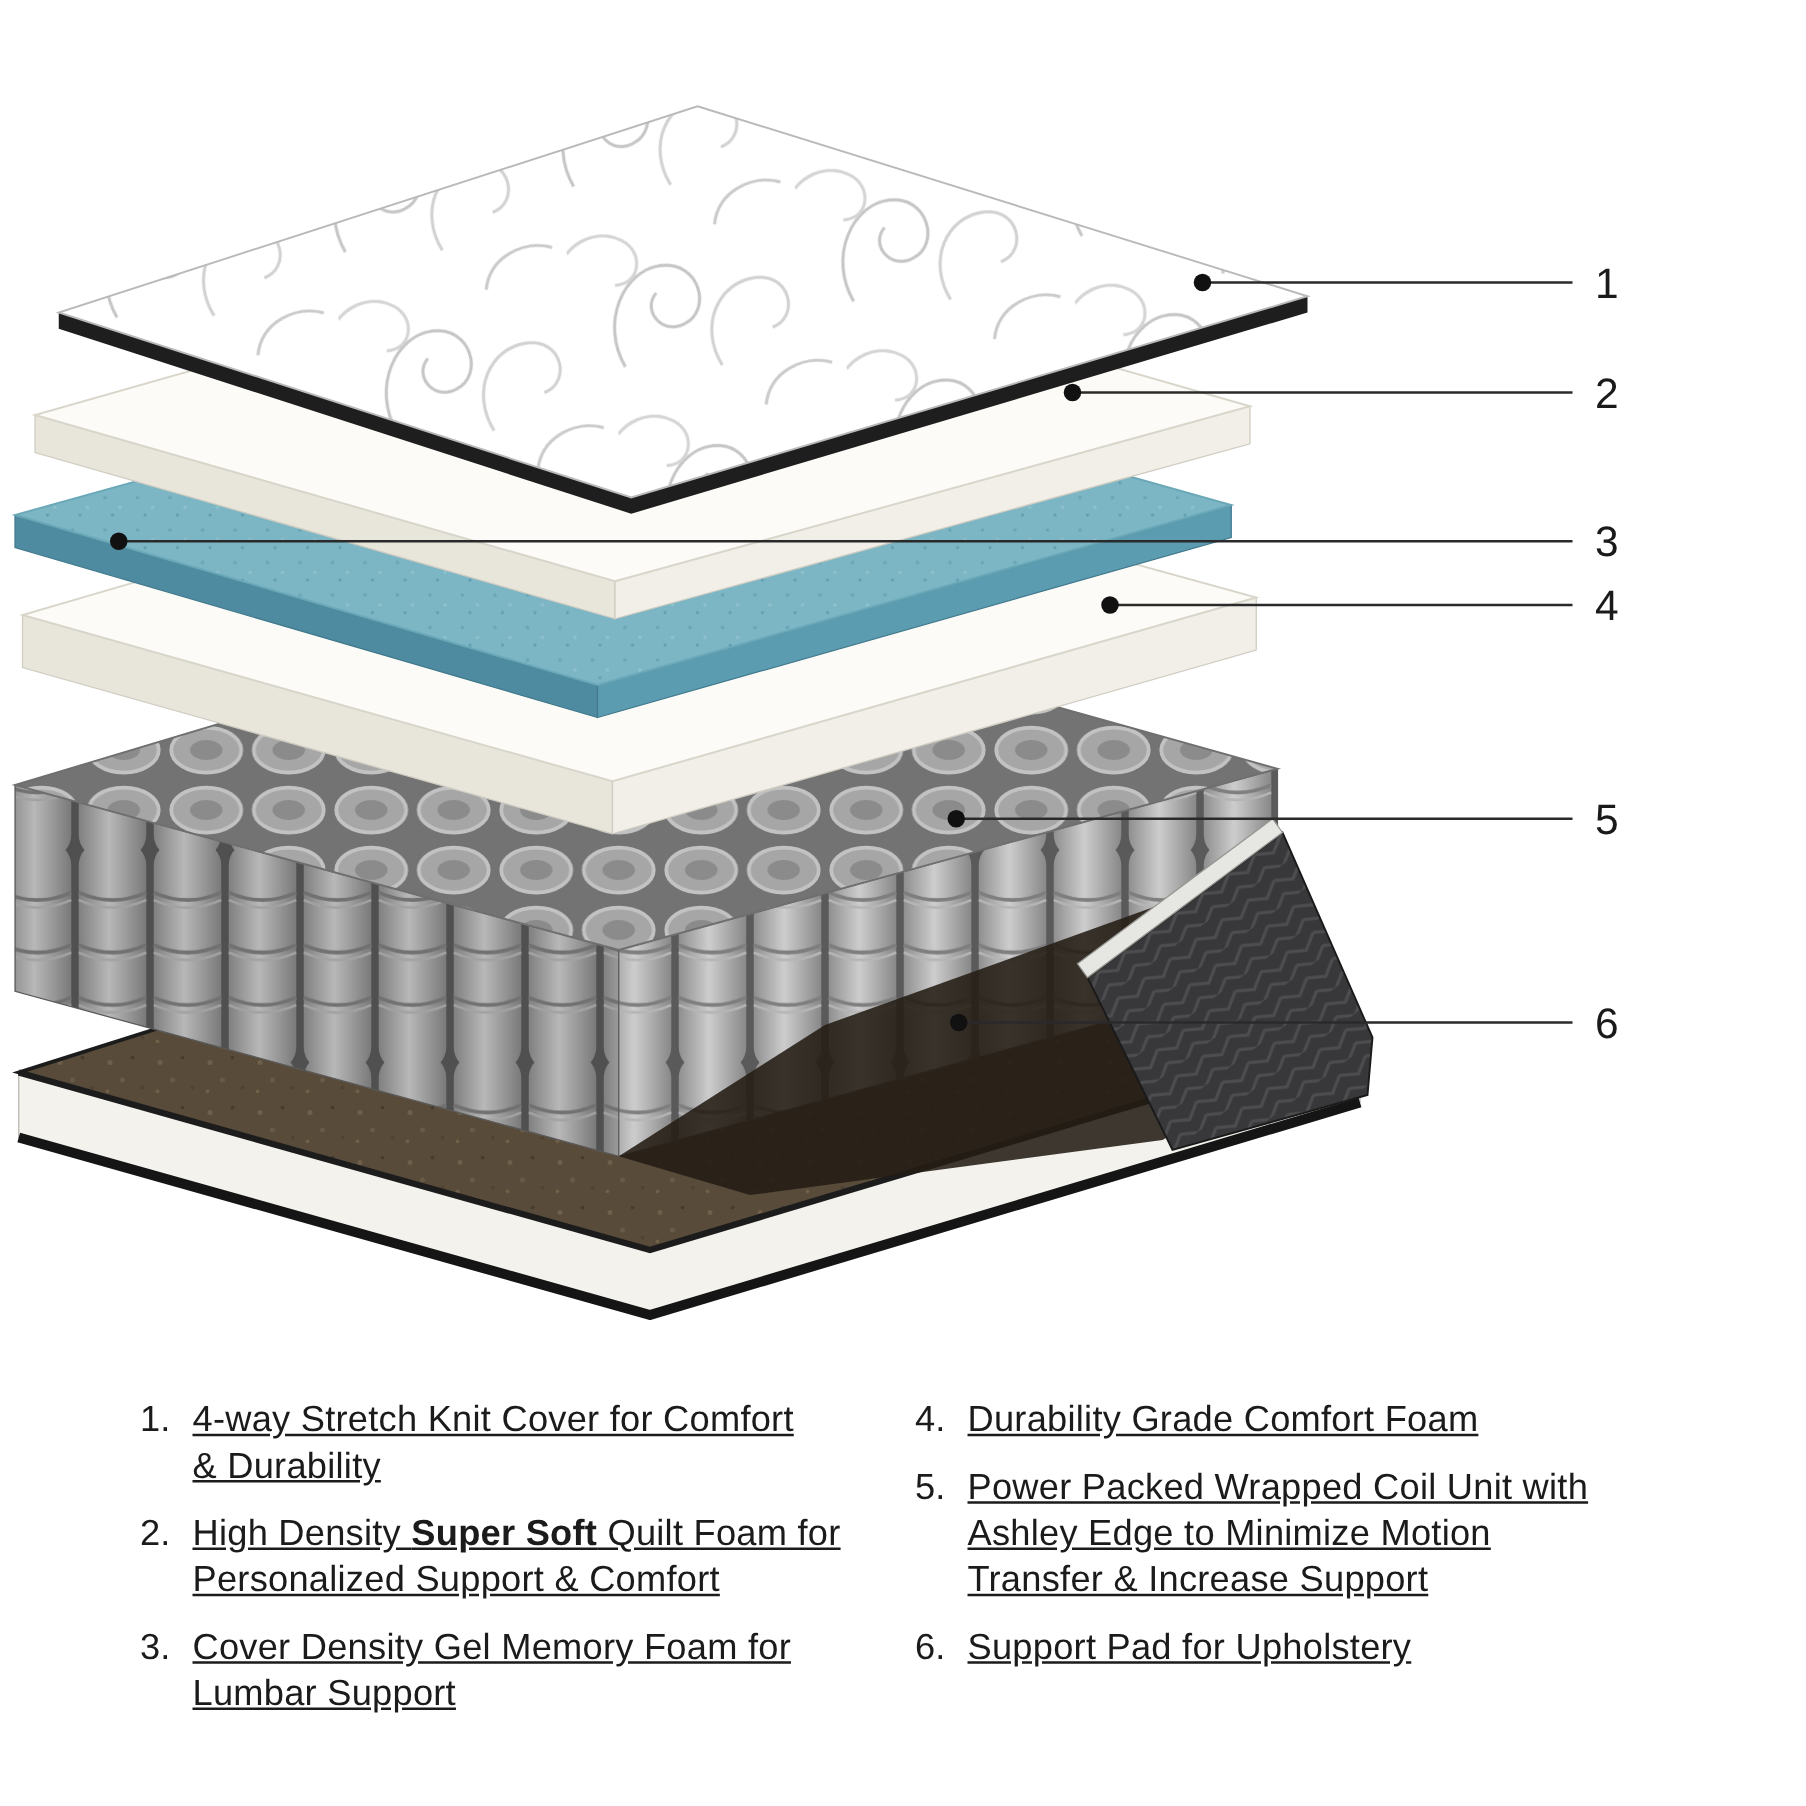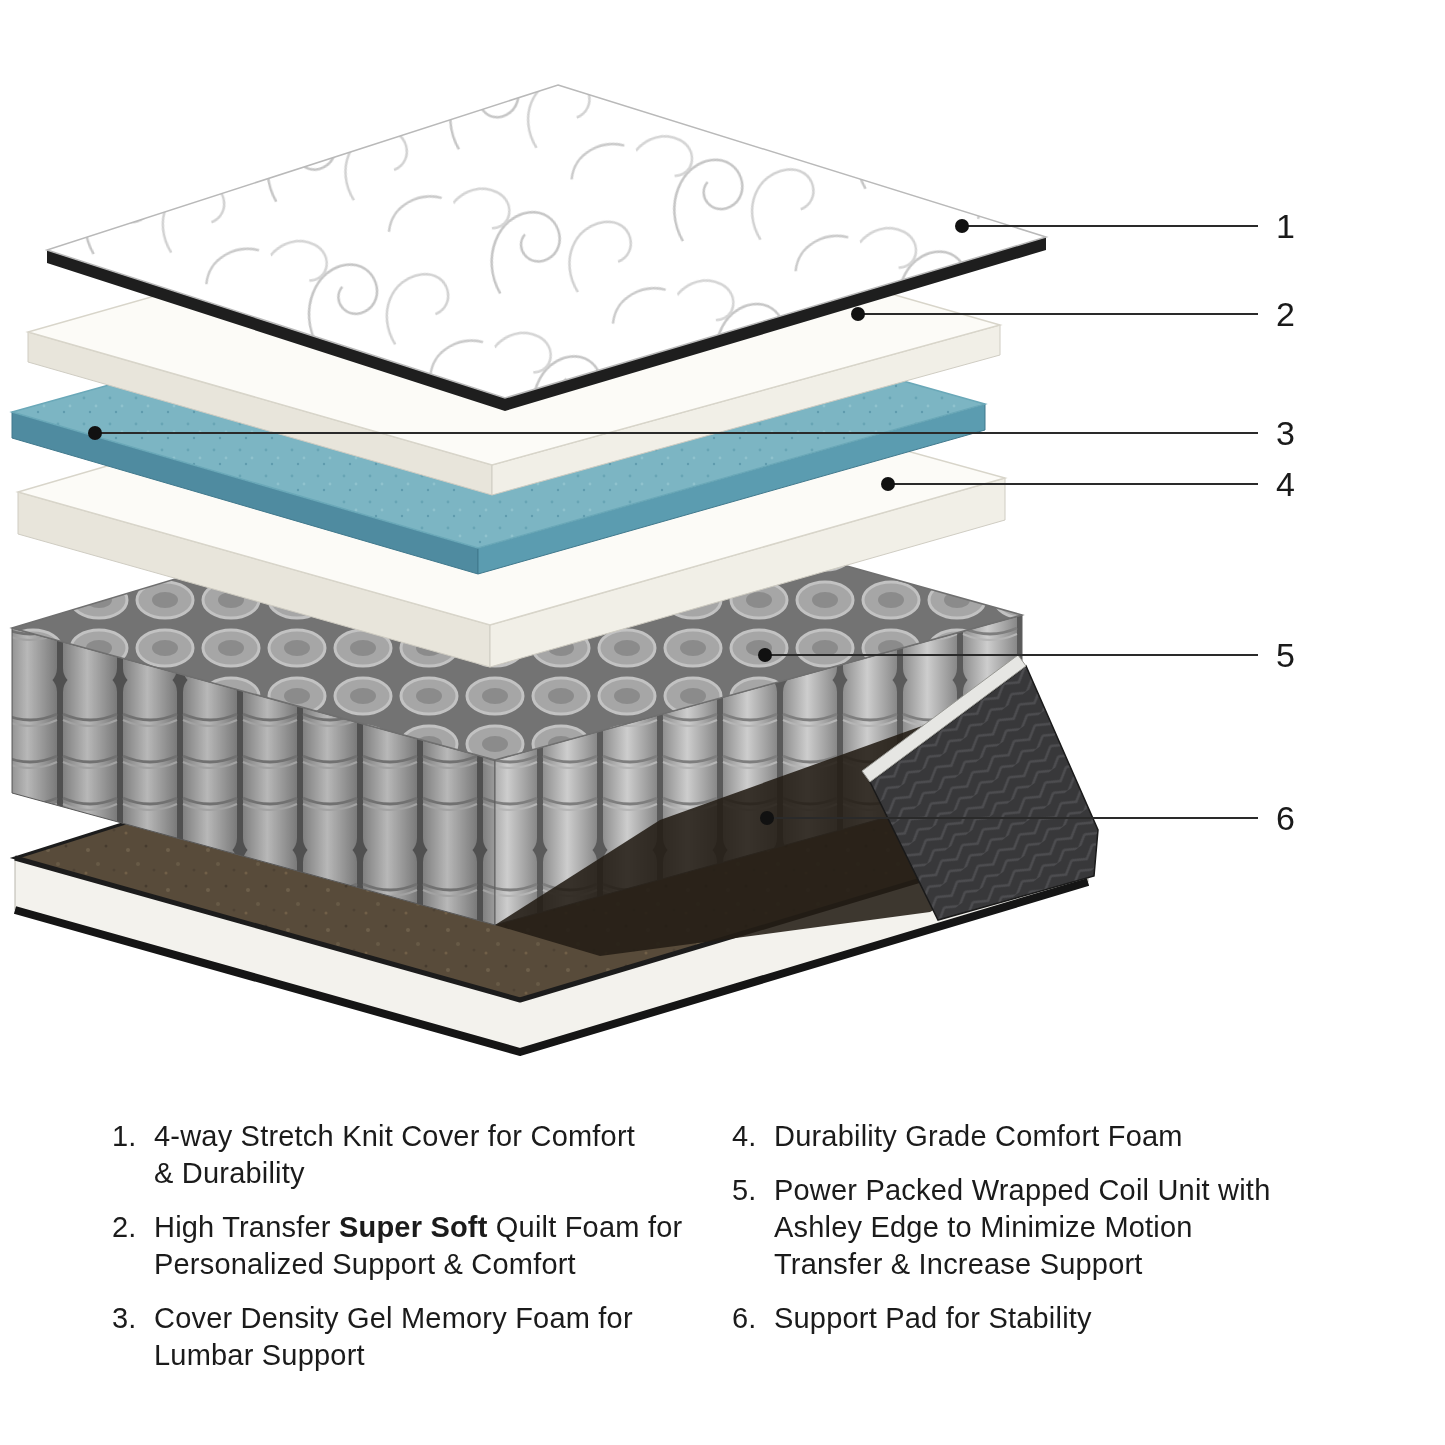--- a/index.html
+++ b/index.html
@@ -7,21 +7,21 @@
          font-family:"Liberation Sans",sans-serif;}
   .diagram-svg{position:absolute;left:0;top:0;}
   .callout-num{font-family:"Liberation Sans",sans-serif;font-size:34px;fill:#1a1a1a;}
   .legend{position:absolute;left:0;top:1118px;width:1445px;box-sizing:border-box;
           padding-left:112px;display:grid;grid-template-columns:620px 1fr;
           color:#1b1b1b;}
   .legend-col{display:block;}
   .legend-item{display:grid;grid-template-columns:42px 1fr;margin-bottom:17px;
                font-size:29px;line-height:37px;}
   .legend-item .num{text-align:left;}
-  .legend-item .txt{white-space:pre-line;letter-spacing:0.2px;}
+  .legend-item .txt{white-space:pre-line;letter-spacing:0.2px;text-decoration:underline;}
   .legend-item .txt b{font-weight:700;margin-top:32px;}
 </style>
 </head>
 <body>
 
 <div class="stage">
 
   <svg class="diagram-svg" width="1445" height="1108" viewBox="0 0 1445 1108">
     <defs>
       <pattern id="quiltPat" width="190" height="150" patternUnits="userSpaceOnUse" patternTransform="rotate(-16)">
@@ -141,21 +141,21 @@
 
   <div class="legend">
     <div class="legend-col">
       <div class="legend-item">
         <span class="num">1.</span>
         <span class="txt">4-way Stretch Knit Cover for Comfort
 &amp; Durability</span>
       </div>
       <div class="legend-item">
         <span class="num">2.</span>
-        <span class="txt"><span>High Transfer </span><b>Super Soft</b><span> Quilt Foam for
+        <span class="txt"><span>High Density </span><b>Super Soft</b><span> Quilt Foam for
 Personalized Support &amp; Comfort</span></span>
       </div>
       <div class="legend-item">
         <span class="num">3.</span>
         <span class="txt">Cover Density Gel Memory Foam for
 Lumbar Support</span>
       </div>
     </div>
     <div class="legend-col">
       <div class="legend-item">
@@ -163,18 +163,18 @@
         <span class="txt">Durability Grade Comfort Foam</span>
       </div>
       <div class="legend-item">
         <span class="num">5.</span>
         <span class="txt">Power Packed Wrapped Coil Unit with
 Ashley Edge to Minimize Motion
 Transfer &amp; Increase Support</span>
       </div>
       <div class="legend-item">
         <span class="num">6.</span>
-        <span class="txt">Support Pad for Stability</span>
+        <span class="txt">Support Pad for Upholstery</span>
       </div>
     </div>
   </div>
 
 </div>
 
 </body></html>

